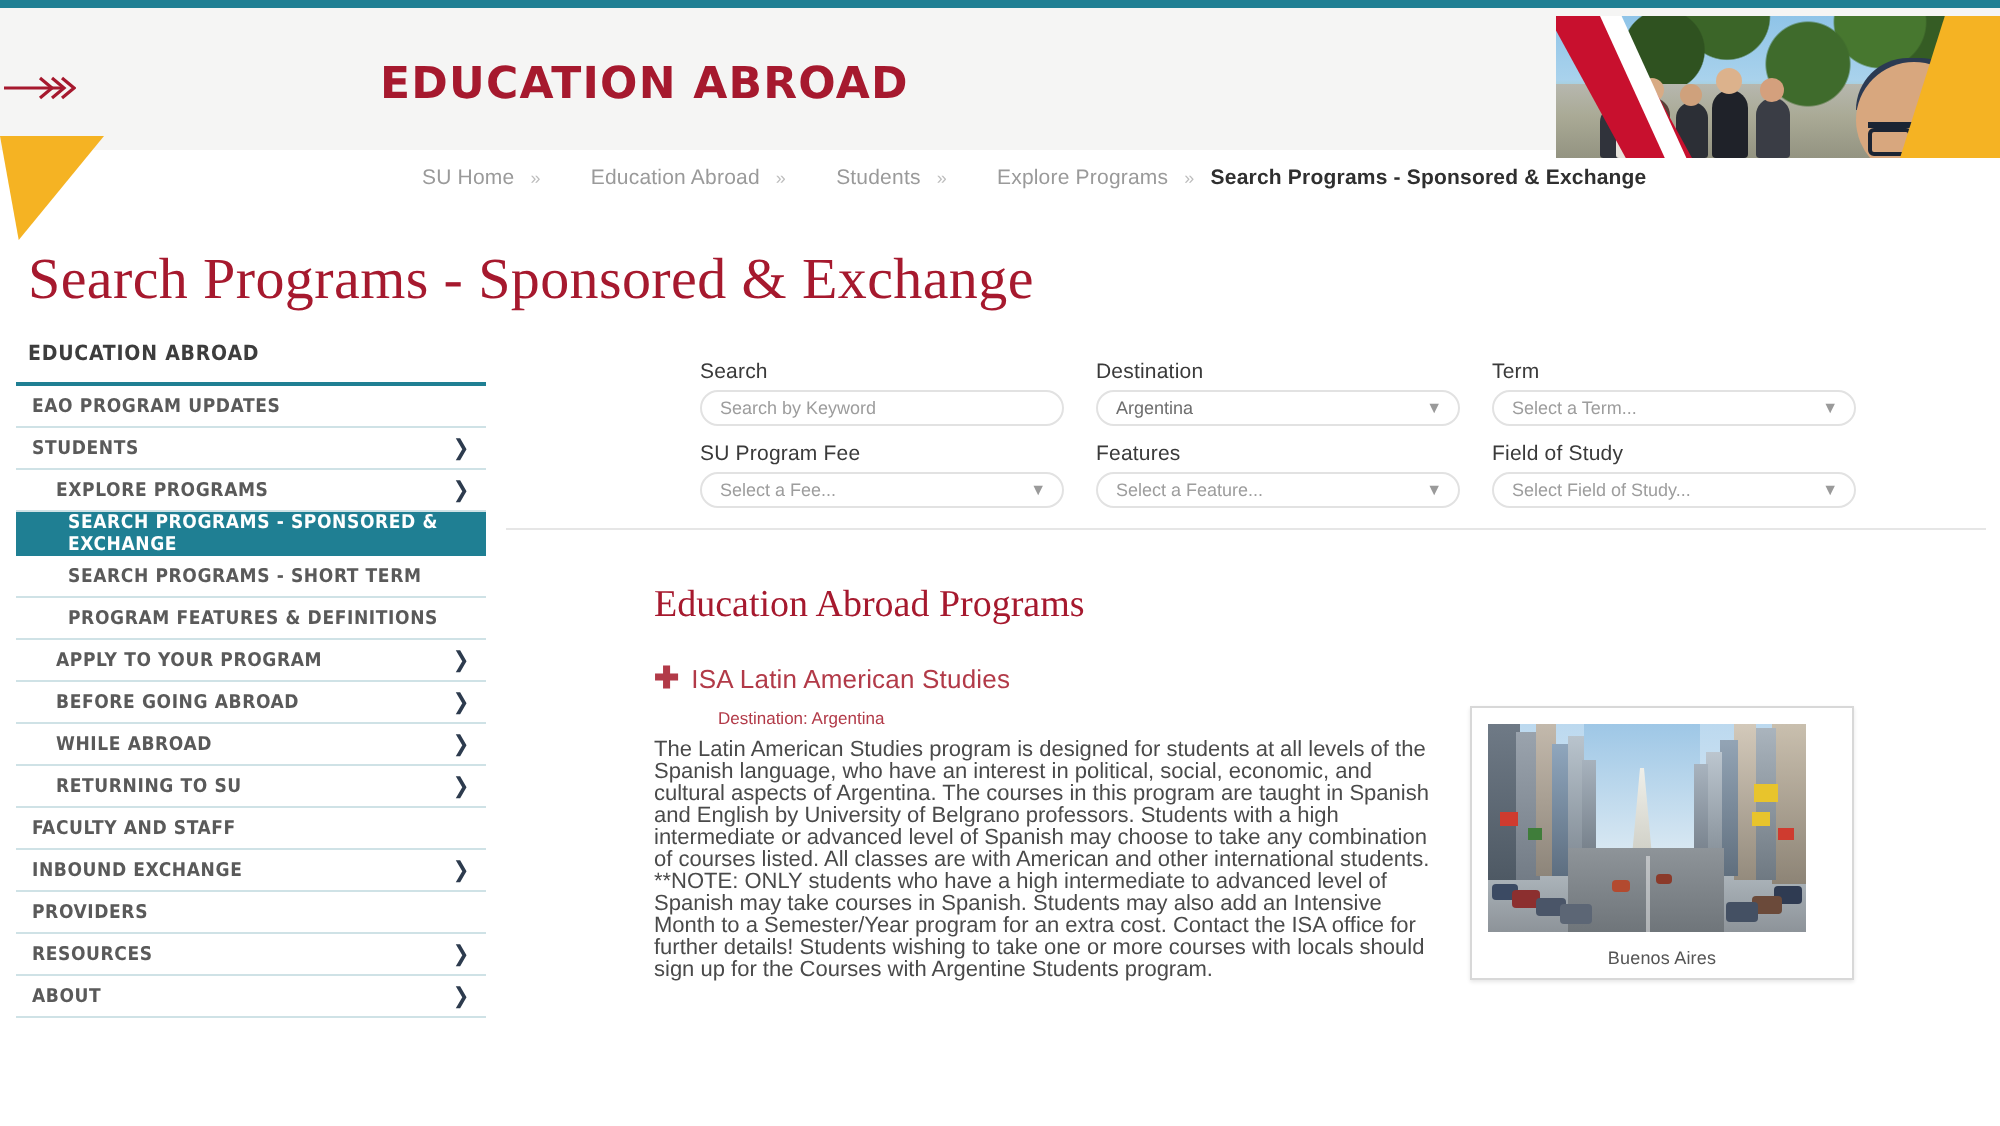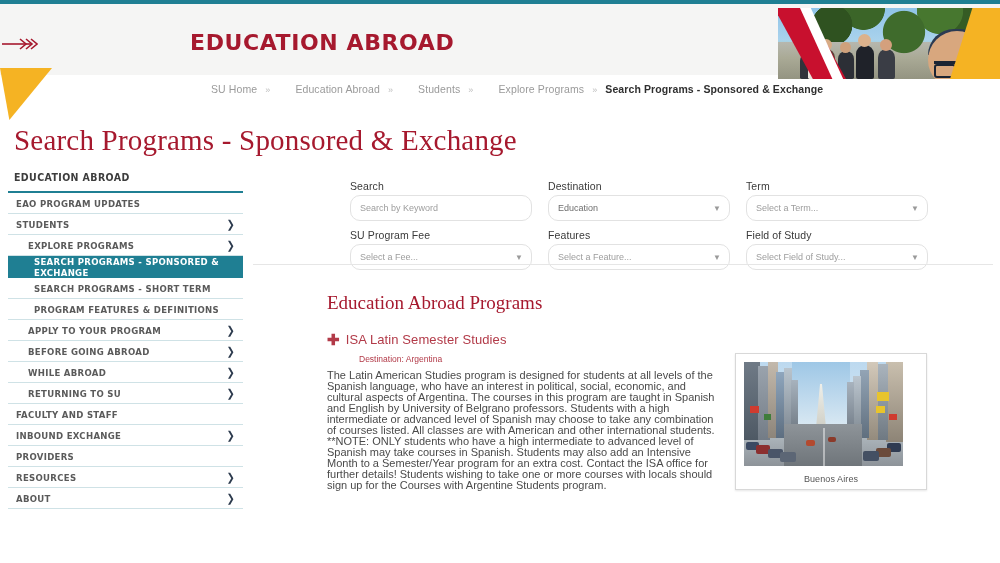--- a/index.html
+++ b/index.html
@@ -153,21 +153,21 @@
   .fgroup { width:189px; }
   .flabel {
     font-size:10.5px; color:#3a3a3a; margin-bottom:3px; display:block;
     letter-spacing:.1px;
   }
   .finput, .fselect {
     width:100%; height:18px;
     border:1px solid #e2e2e2; border-radius:10px;
     background:#fff;
     font-size:9px; color:#9d9d9d;
-    padding:12px 9px;
+    padding:0 9px;
     display:flex; align-items:center;
     position:relative;
     font-family:"Liberation Sans", sans-serif;
   }
   .fselect .val { color:#6e6e6e; }
   .fselect .caret {
     position:absolute; right:8px; top:50%; transform:translateY(-50%);
     font-size:8px; color:#9a9a9a;
   }
 
@@ -357,21 +357,21 @@
     <div class="frow">
       <div class="fgroup">
         <label class="flabel">Search</label>
         <div class="finput">
           <span>Search by Keyword</span>
         </div>
       </div>
       <div class="fgroup">
         <label class="flabel">Destination</label>
         <div class="fselect">
-          <span class="val">Education</span>
+          <span class="val">Argentina</span>
           <span class="caret">▼</span>
         </div>
       </div>
       <div class="fgroup">
         <label class="flabel">Term</label>
         <div class="fselect">
           <span>Select a Term...</span>
           <span class="caret">▼</span>
         </div>
       </div>
@@ -402,21 +402,21 @@
     </div>
   </div>
 
   <div class="divider"></div>
 
   <div class="main">
     <h2 class="main-h2">Education Abroad Programs</h2>
 
     <div class="prog-title">
       <span class="plus">✚</span>
-      <span>ISA Latin Semester Studies</span>
+      <span>ISA Latin American Studies</span>
     </div>
     <div class="prog-dest">Destination: Argentina</div>
     <div class="prog-body">The Latin American Studies program is designed for students at all levels of the Spanish language, who have an interest in political, social, economic, and cultural aspects of Argentina. The courses in this program are taught in Spanish and English by University of Belgrano professors. Students with a high intermediate or advanced level of Spanish may choose to take any combination of courses listed. All classes are with American and other international students. **NOTE: ONLY students who have a high intermediate to advanced level of Spanish may take courses in Spanish. Students may also add an Intensive Month to a Semester/Year program for an extra cost. Contact the ISA office for further details! Students wishing to take one or more courses with locals should sign up for the Courses with Argentine Students program.</div>
   </div>
 
   <div class="imgcard">
     <div class="photo">
       <div class="ph-sky"></div>
       <div class="ph-obelisk"></div>
 

